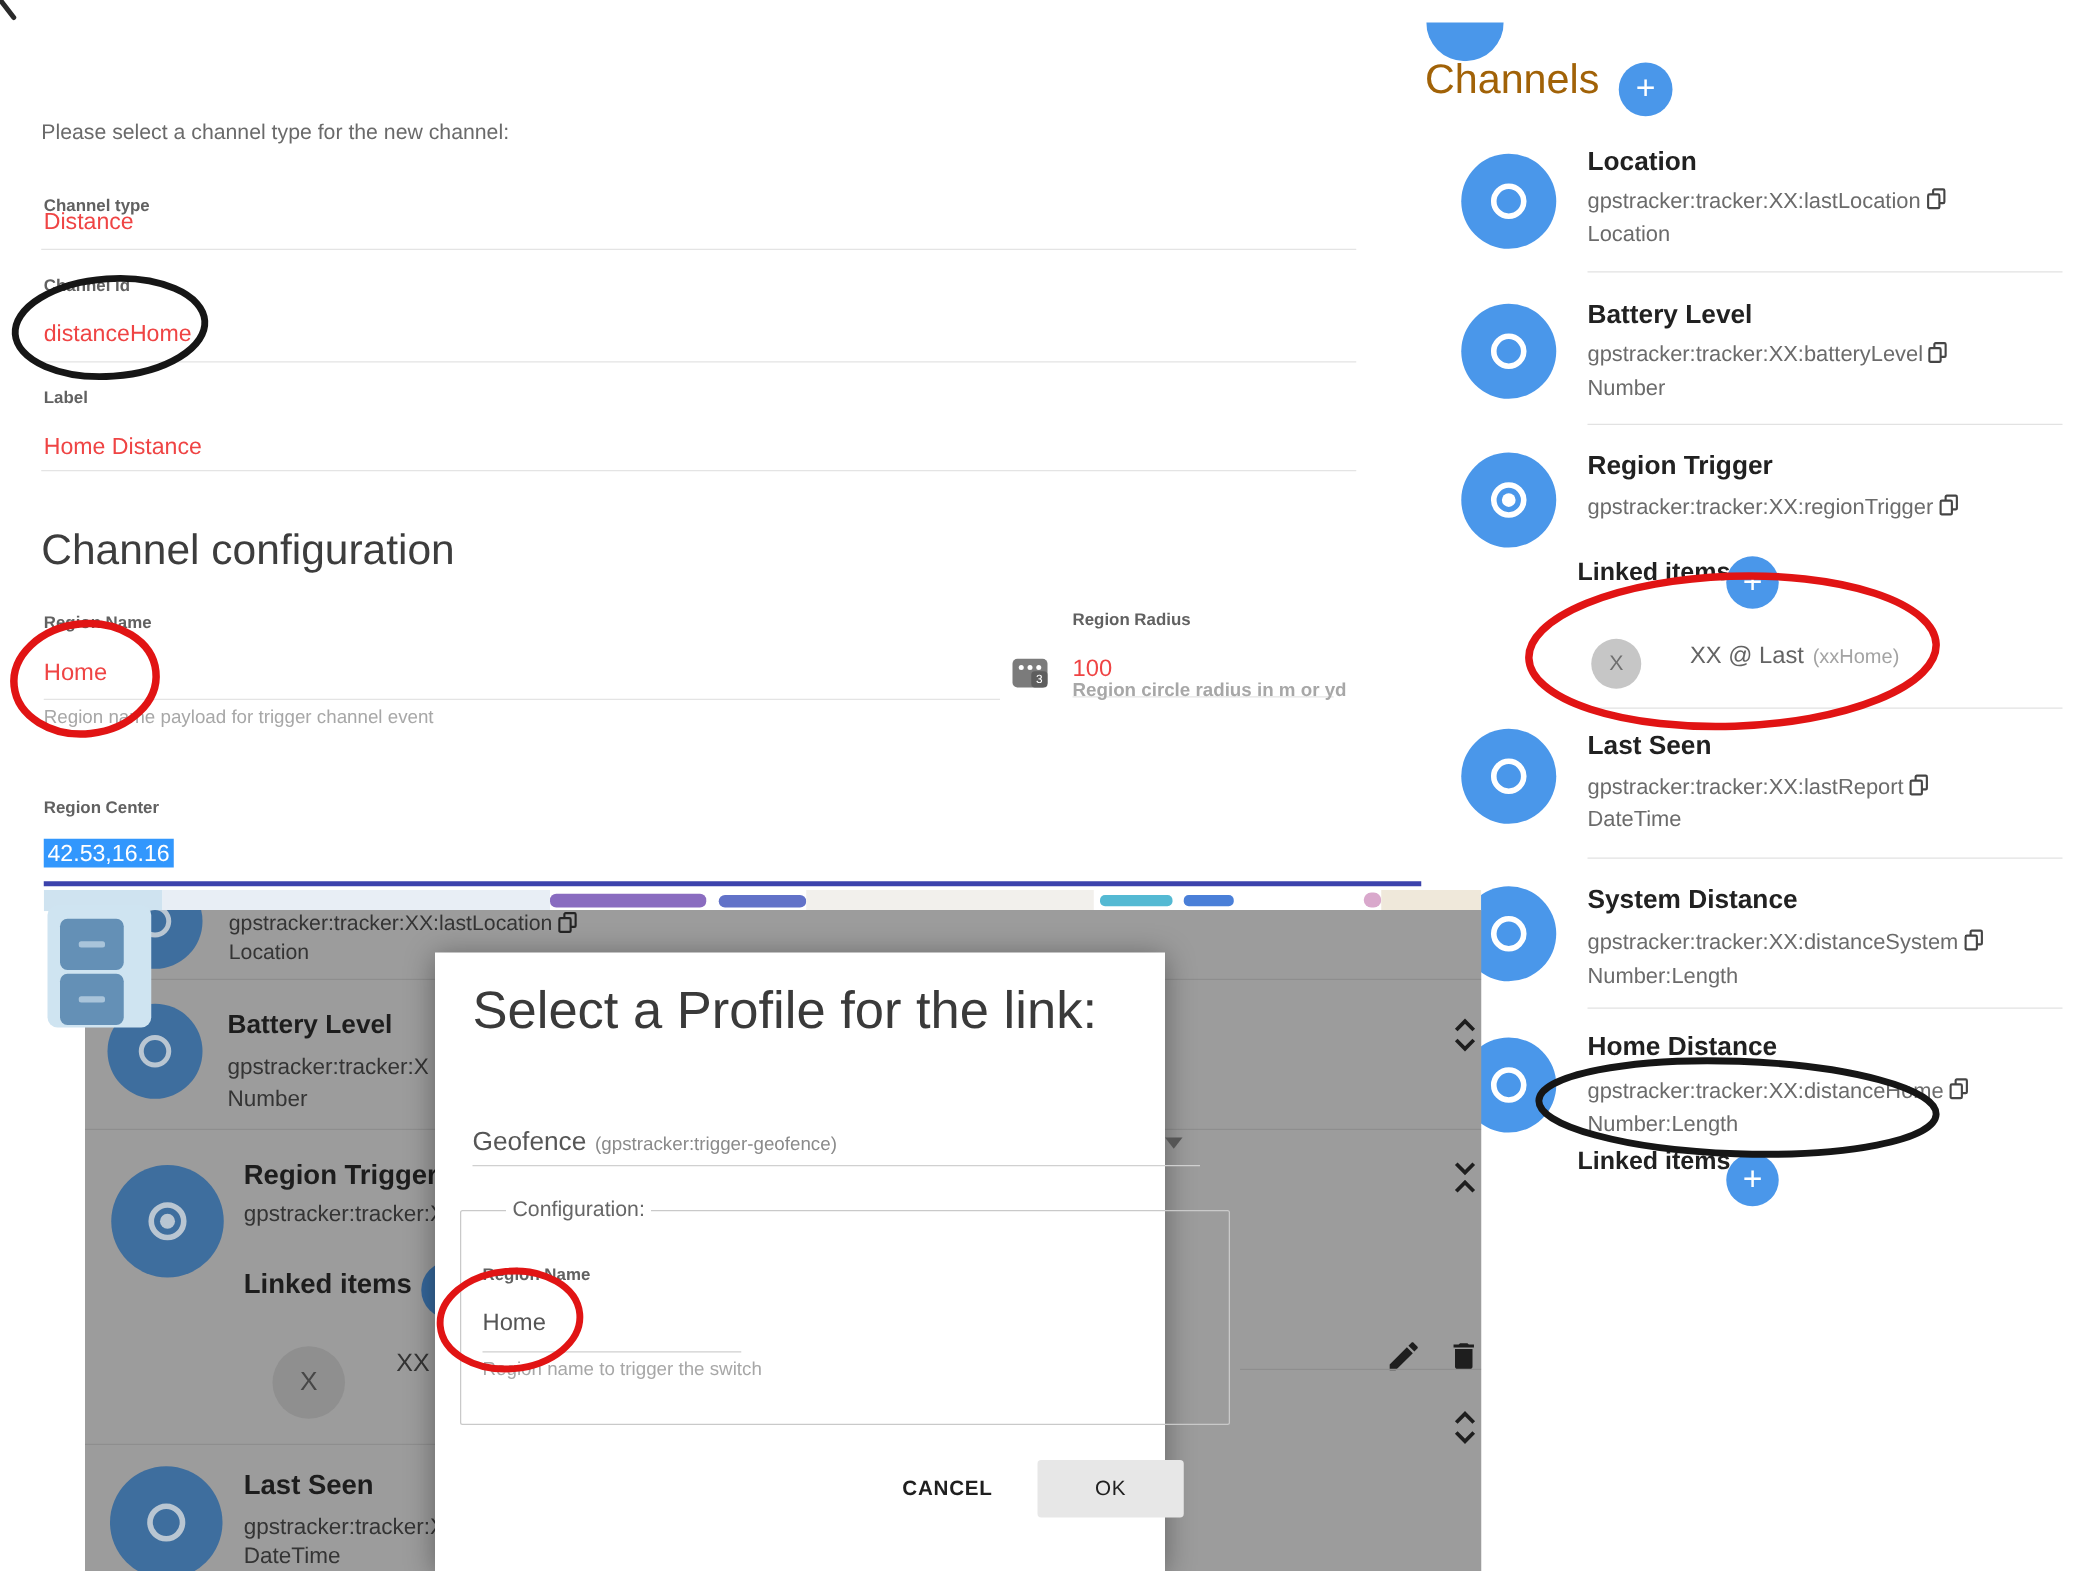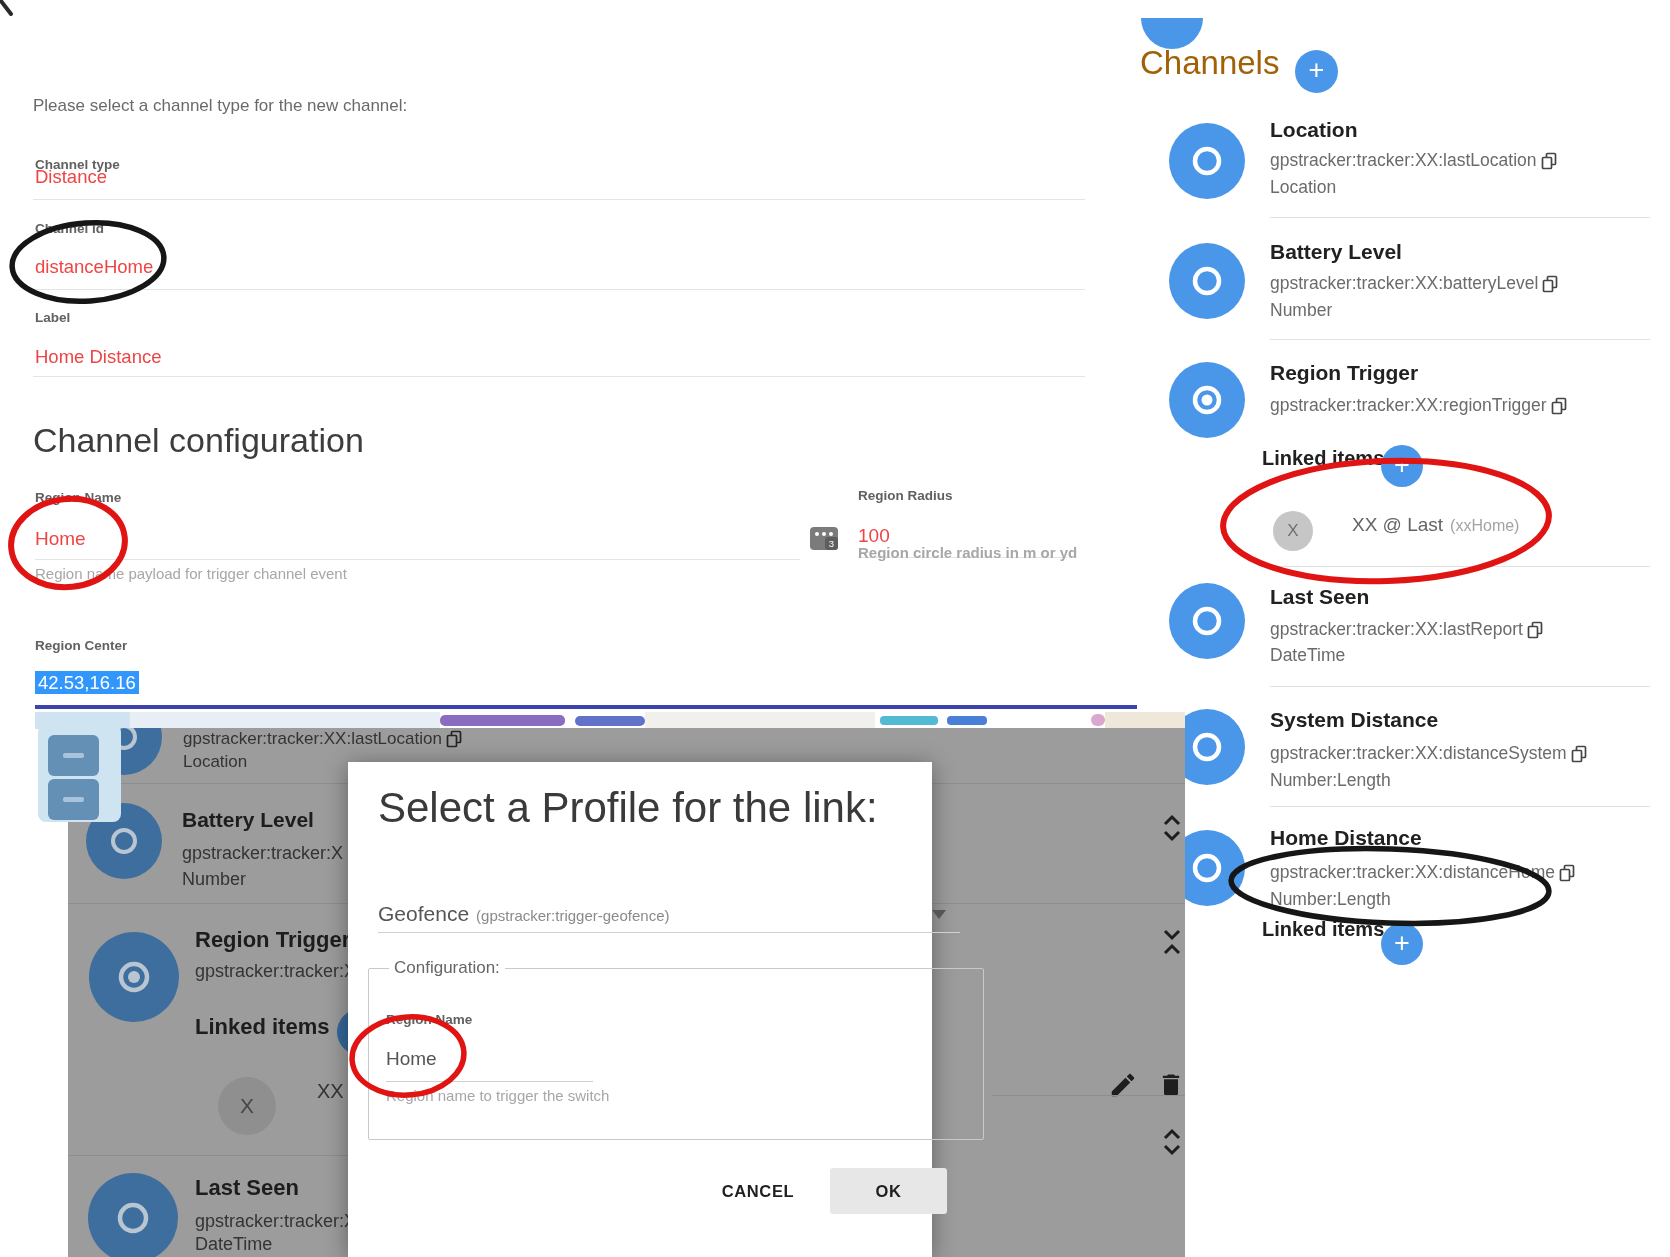--- a/index.html
+++ b/index.html
@@ -15,21 +15,21 @@
   .helper{font-size:15px;color:#a7a7a7;}
   .section-title{font-size:34px;font-weight:300;color:#3d3d3d;}
   .sel{background:var(--selection-blue);color:#fff;padding:1px 3px;}
   .focus-line{height:4px;background:var(--focus-underline);}
   
   .panel-title{font-size:33px;font-weight:300;color:#a16207;}
   .fab{border-radius:50%;background:var(--accent-blue);display:flex;align-items:center;justify-content:center;color:#fff;}
   .fab span{font-size:27px;font-weight:400;line-height:1;margin-top:-2px;}
   .avatar{border-radius:50%;background:var(--accent-blue);display:flex;align-items:center;justify-content:center;}
   .row-title{font-size:21px;font-weight:700;color:#212121;}
-  .row-id{display:flex;align-items:center;gap:4px;font-size:17.5px;color:#6b6b6b;}
+  .row-id{display:flex;gap:4px;font-size:17.5px;color:#6b6b6b;}
   .row-type{font-size:17.5px;color:#6b6b6b;}
   .divider{height:1px;background:#e2e2e2;}
   .copy rect{fill:none;stroke:#454545;stroke-width:1.7;}
   .copy rect.front{fill:#fff;}
   .linked-h{font-size:20px;font-weight:700;color:#212121;}
   .x-avatar{border-radius:50%;background:#c6c6c6;color:#6f6f6f;display:flex;align-items:center;justify-content:center;font-size:17px;}
   .li-label{font-size:19px;color:#646464;}
   .li-suffix{font-size:16px;color:#a3a3a3;margin-left:7px;}
   
   #backdrop{background:var(--backdrop-gray);overflow:hidden;}
@@ -41,23 +41,23 @@
   .copy-d rect.front{fill:var(--backdrop-gray);}
   .bd-x{border-radius:50%;background:#8f8f8f;color:#474747;display:flex;align-items:center;justify-content:center;font-size:21px;}
   .bd-fab{border-radius:50%;background:#35679b;color:#b9c6d2;display:flex;align-items:center;justify-content:center;font-size:26px;}
   
   #modal{background:#fff;box-shadow:0 3px 22px rgba(0,0,0,.38);}
   .modal-title{font-size:42px;font-weight:300;color:#3a3a3a;}
   .dd-value{font-size:21px;color:#565656;}
   .dd-detail{font-size:15px;color:#8a8a8a;margin-left:7px;}
   .caret{width:0;height:0;border-left:7px solid transparent;border-right:7px solid transparent;border-top:9px solid #555;}
   fieldset.cfg{border:1.5px solid #c9c9c9;border-radius:2px;margin:0;position:absolute;}
-  fieldset.cfg legend{font-size:17px;color:#666;padding:0 5px;margin-left:8px;}
+  fieldset.cfg legend{font-size:17px;color:#666;padding:0 5px;margin-left:24px;}
   .btn-flat{display:flex;align-items:center;justify-content:center;font-size:16.5px;font-weight:700;letter-spacing:.6px;color:#1f1f1f;cursor:pointer;}
-  .btn-raised{display:flex;align-items:center;justify-content:center;font-size:16.5px;font-weight:700;letter-spacing:.6px;color:#1f1f1f;background:#e7e7e7;border-radius:3px;cursor:pointer;}
+  .btn-raised{display:flex;align-items:center;justify-content:center;font-size:16.5px;font-weight:400;letter-spacing:.6px;color:#1f1f1f;background:#e7e7e7;border-radius:3px;cursor:pointer;}
   
   #map-strip{overflow:hidden;}
   #zoom-panel{background:#cfe4f1;border-radius:8px;}
   .zoom-btn{position:absolute;left:10px;width:51px;height:41px;background:#6490b6;border-radius:6px;}
   .zoom-btn i{position:absolute;left:15px;top:18px;width:21px;height:5px;background:#a9c4da;border-radius:2px;}
   .annot{pointer-events:none;}
 </style>
 </head>
 <body>
 

